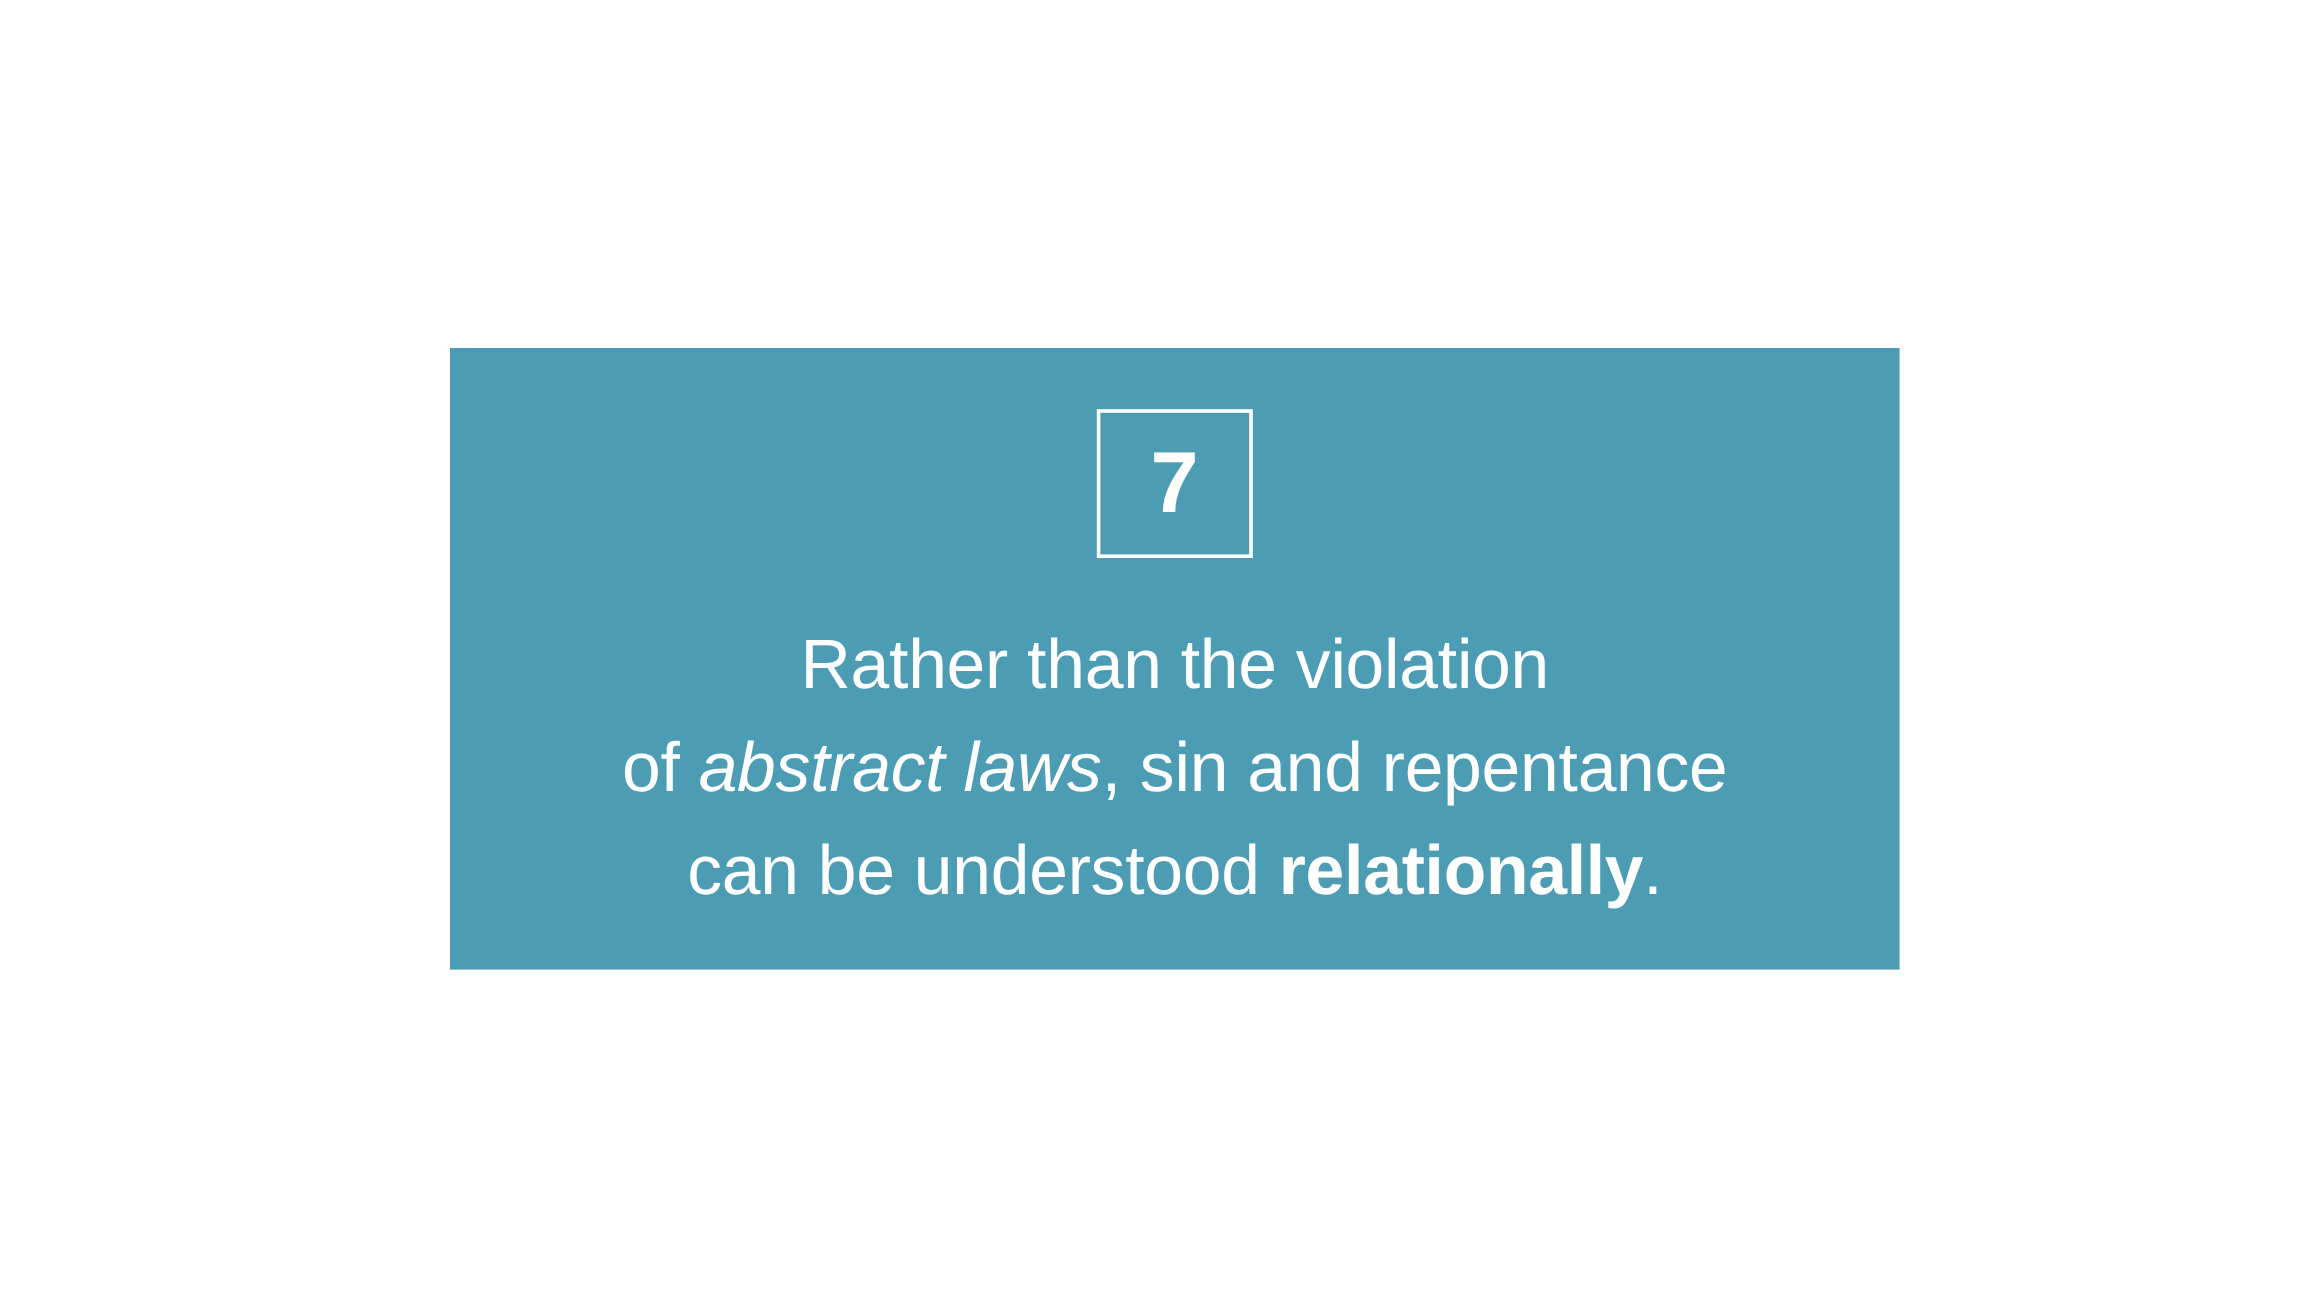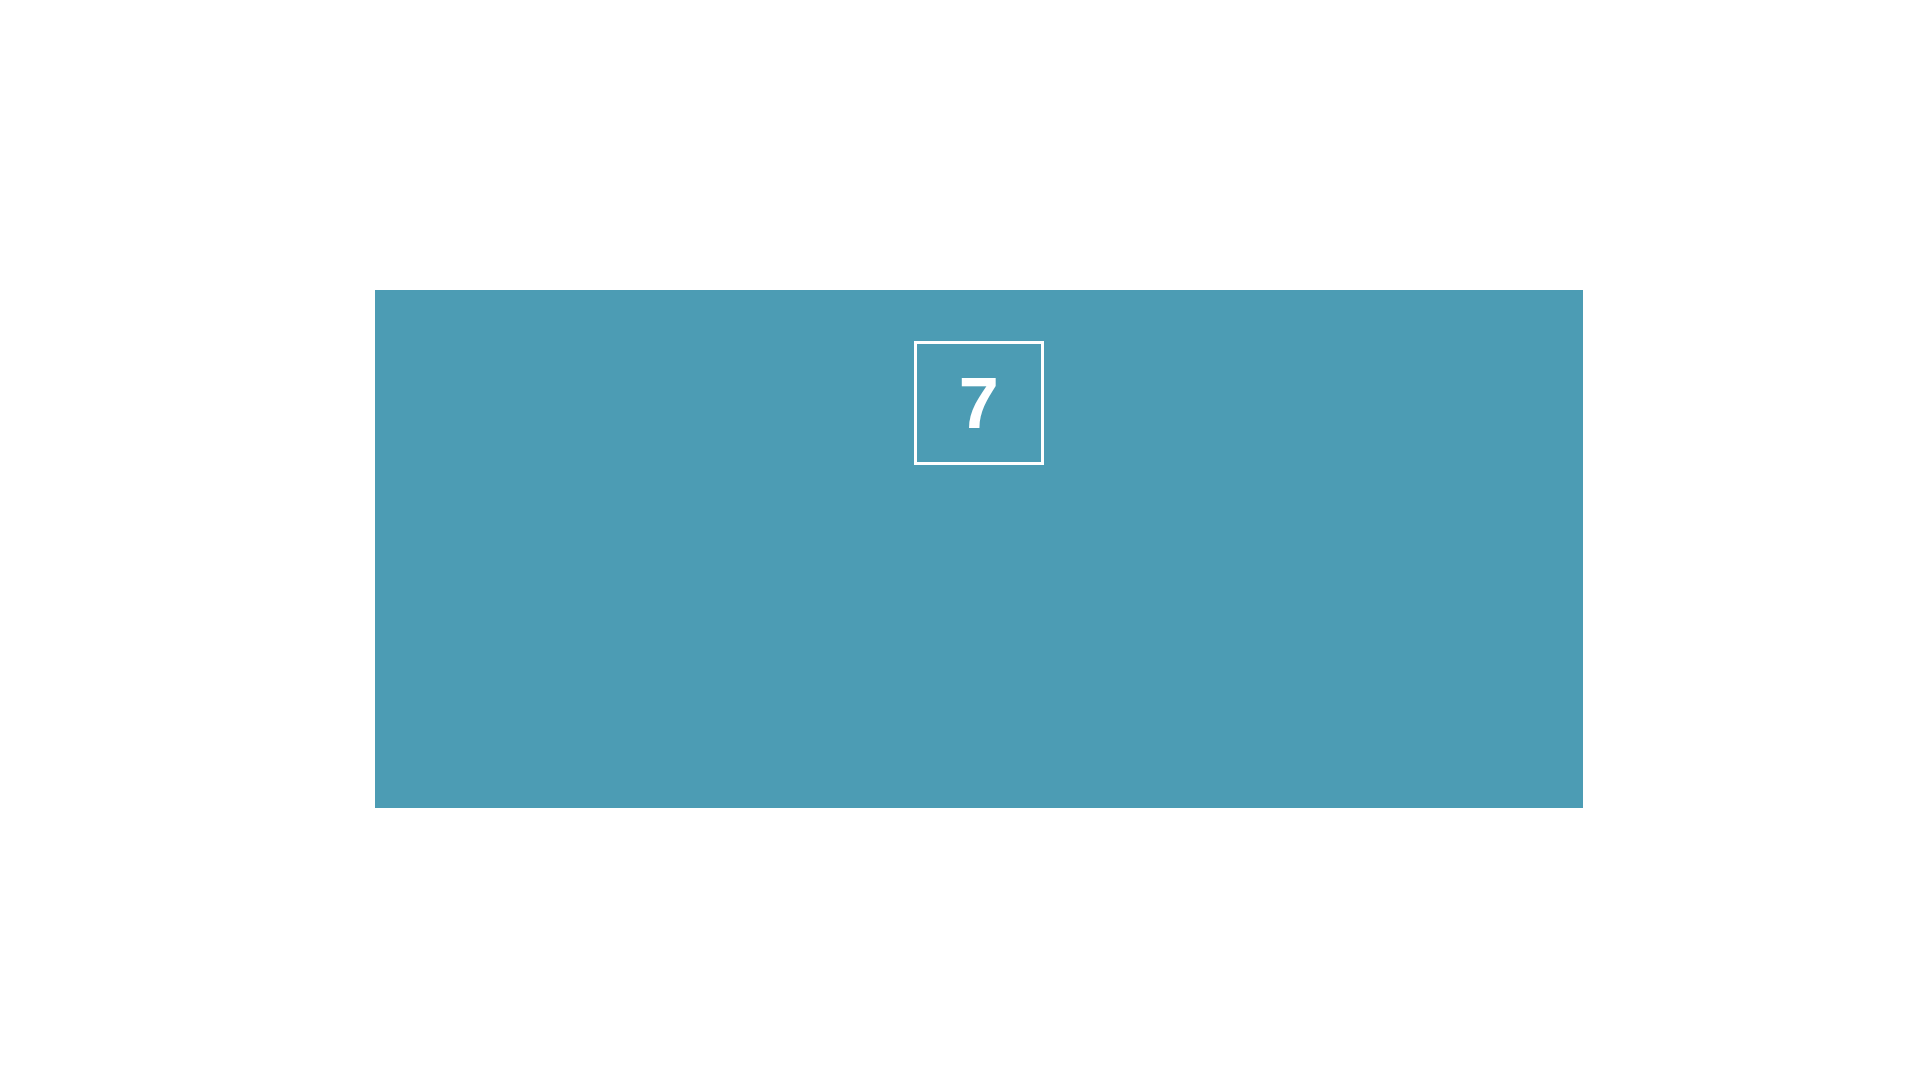--- a/index.html
+++ b/index.html
@@ -85,16 +85,21 @@
 <body>
 
 <div class="slide-canvas">
 
   <div class="quote-panel">
 
     <div class="number-badge">
       <span class="number-badge-value">7</span>
     </div>
 
+    <div class="quote-text">
+        <span class="quote-line"><span class="seg-normal">Rather than the violation</span></span>
+        <span class="quote-line"><span class="seg-normal">of </span><span class="seg-italic">abstract laws</span><span class="seg-normal">, sin and repentance</span></span>
+        <span class="quote-line"><span class="seg-normal">can be understood </span><span class="seg-bold">relationally</span><span class="seg-normal">.</span></span>
+      </div>
 
   </div>
 
 </div>
 
 </body></html>

